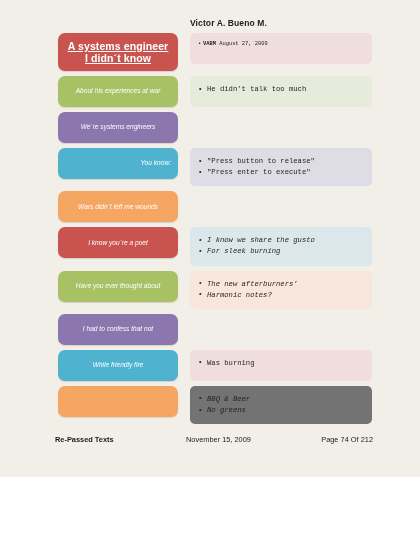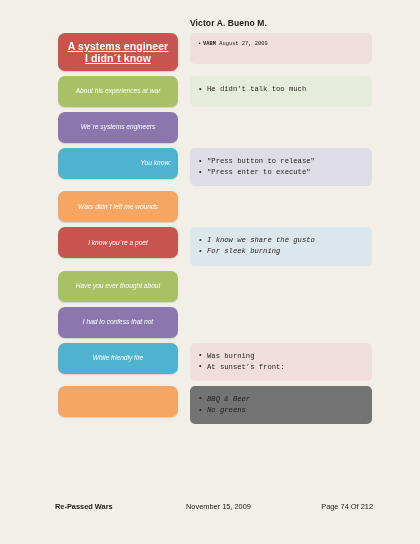--- a/index.html
+++ b/index.html
@@ -9,21 +9,21 @@
   }
   body {
     width: 420px;
     height: 544px;
     font-family: "Liberation Sans", sans-serif;
     -webkit-font-smoothing: antialiased;
   }
   .page {
     position: relative;
     width: 420px;
-    height: 544px;
+    height: 477px;
     background: #f2efe8;
     box-sizing: border-box;
     overflow: hidden;
   }
 
   
   .author {
     position: absolute;
     left: 190px;
     top: 18px;
@@ -204,50 +204,55 @@
           <ul class="bullets">
             <li class="italic">I know we share the gusto</li>
             <li class="italic">For sleek burning</li>
           </ul>
         </div>
       </div>
       <div class="row">
         <div class="label-cell" style="background: rgb(167, 193, 100);">
           <div class="txt">Have you ever thought about</div>
         </div>
+        <div class="content-cell" style="background: rgb(248, 230, 221);">
+          <ul class="bullets">
+            <li class="italic">The new afterburners’</li>
+            <li class="italic">Harmonic notes?</li>
+          </ul>
+        </div>
       </div>
       <div class="row">
         <div class="label-cell" style="background: rgb(139, 119, 173);">
           <div class="txt">I had to confess that not</div>
         </div>
         <div class="content-cell empty"></div>
       </div>
       <div class="row">
         <div class="label-cell" style="background: rgb(79, 178, 206);">
           <div class="txt">While friendly fire</div>
         </div>
         <div class="content-cell" style="background: rgb(240, 222, 221);">
           <ul class="bullets">
             <li class="">Was burning</li>
-            <li class="">At sunset’s front:</li>
           </ul>
         </div>
       </div>
       <div class="row">
         <div class="label-cell" style="background: rgb(245, 166, 99);">
           <div class="txt"></div>
         </div>
         <div class="content-cell" style="background: #737373;">
           <ul class="bullets">
             <li class="italic">BBQ &amp; Beer</li>
             <li class="italic">No greens</li>
           </ul>
         </div>
       </div>
     </div>
 
   <div class="footer">
-    <div class="f-left">Re-Passed Wars</div>
+    <div class="f-left">Re-Passed Texts</div>
     <div class="f-center">November 15, 2009</div>
     <div class="f-right">Page 74  Of 212</div>
   </div>
 
 </div>
 
 </body></html>

